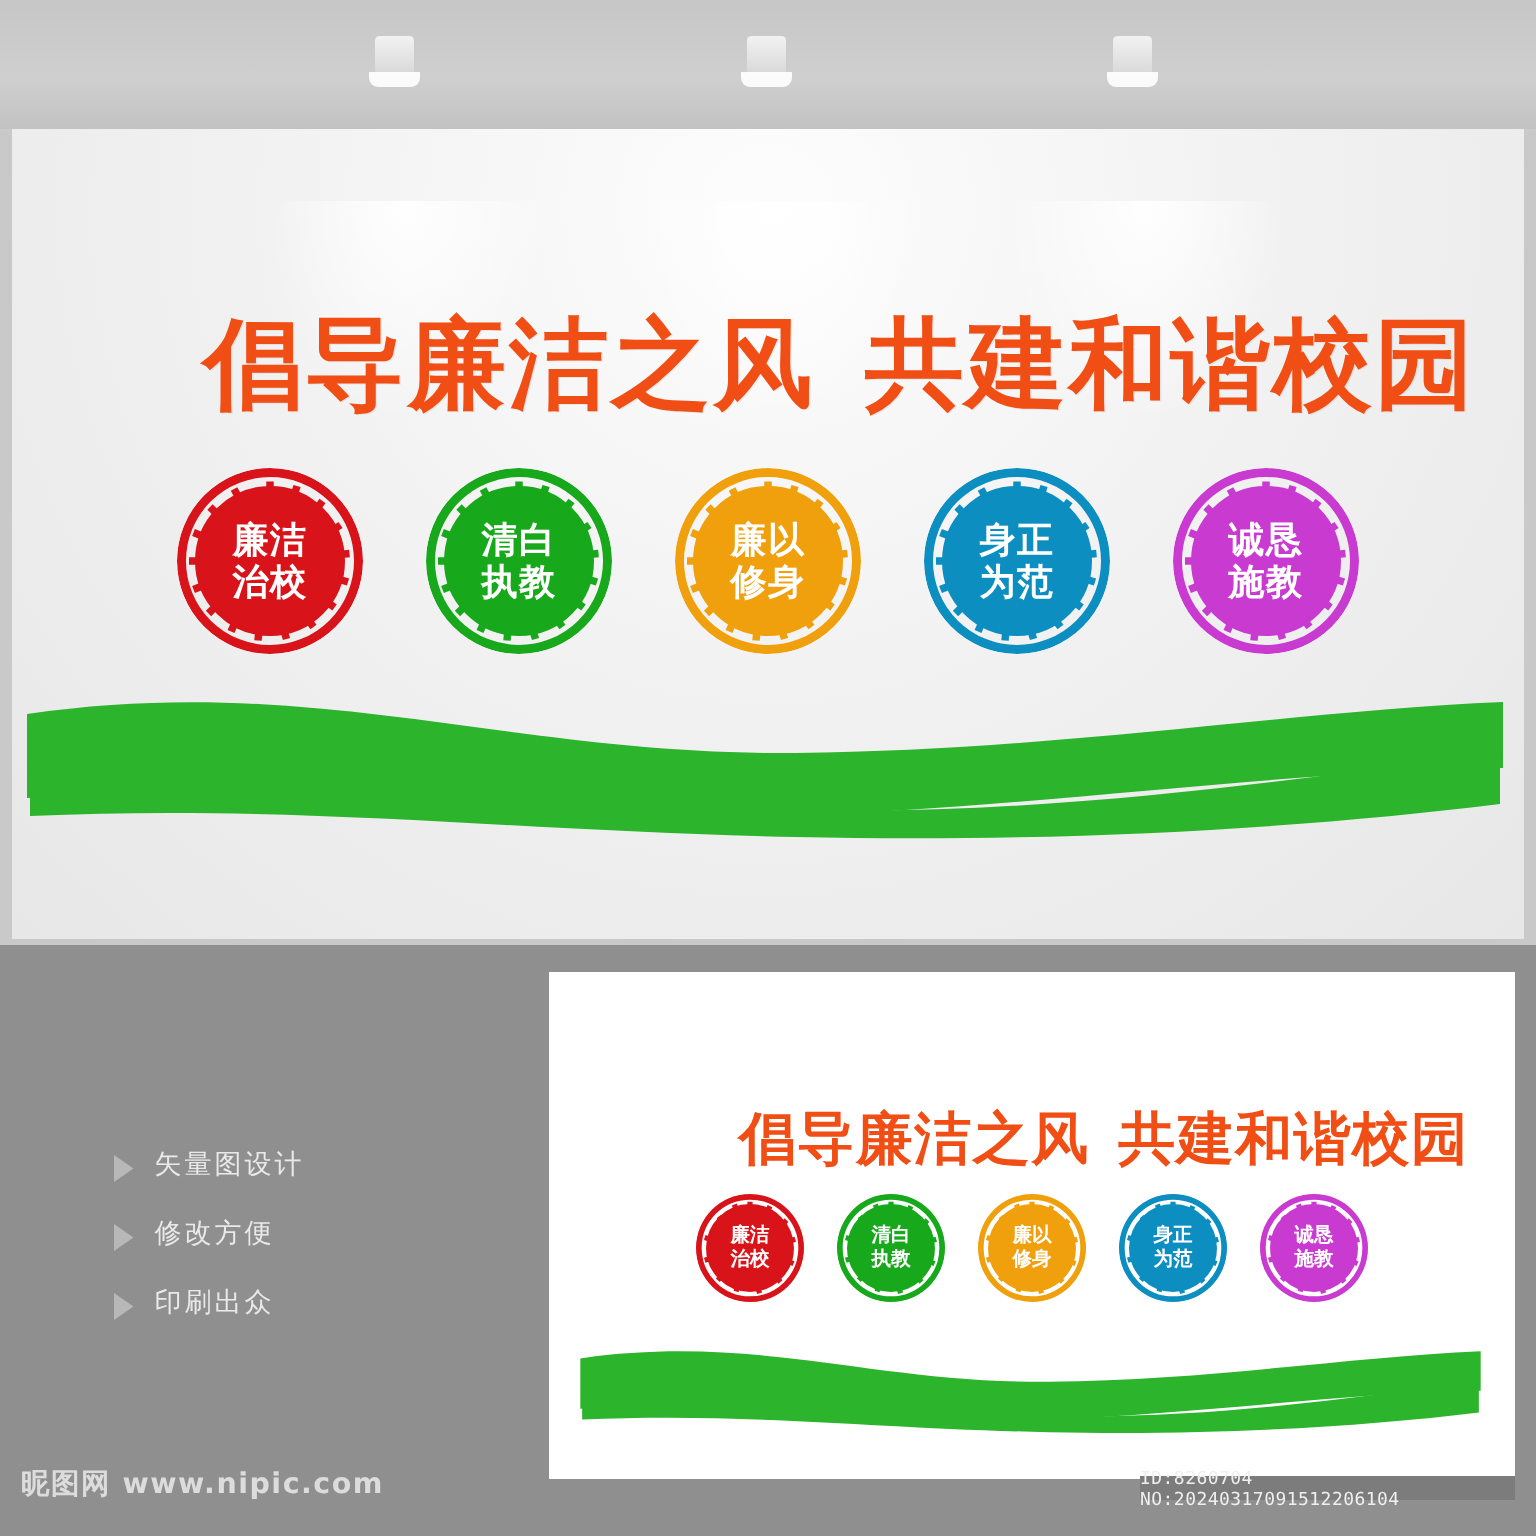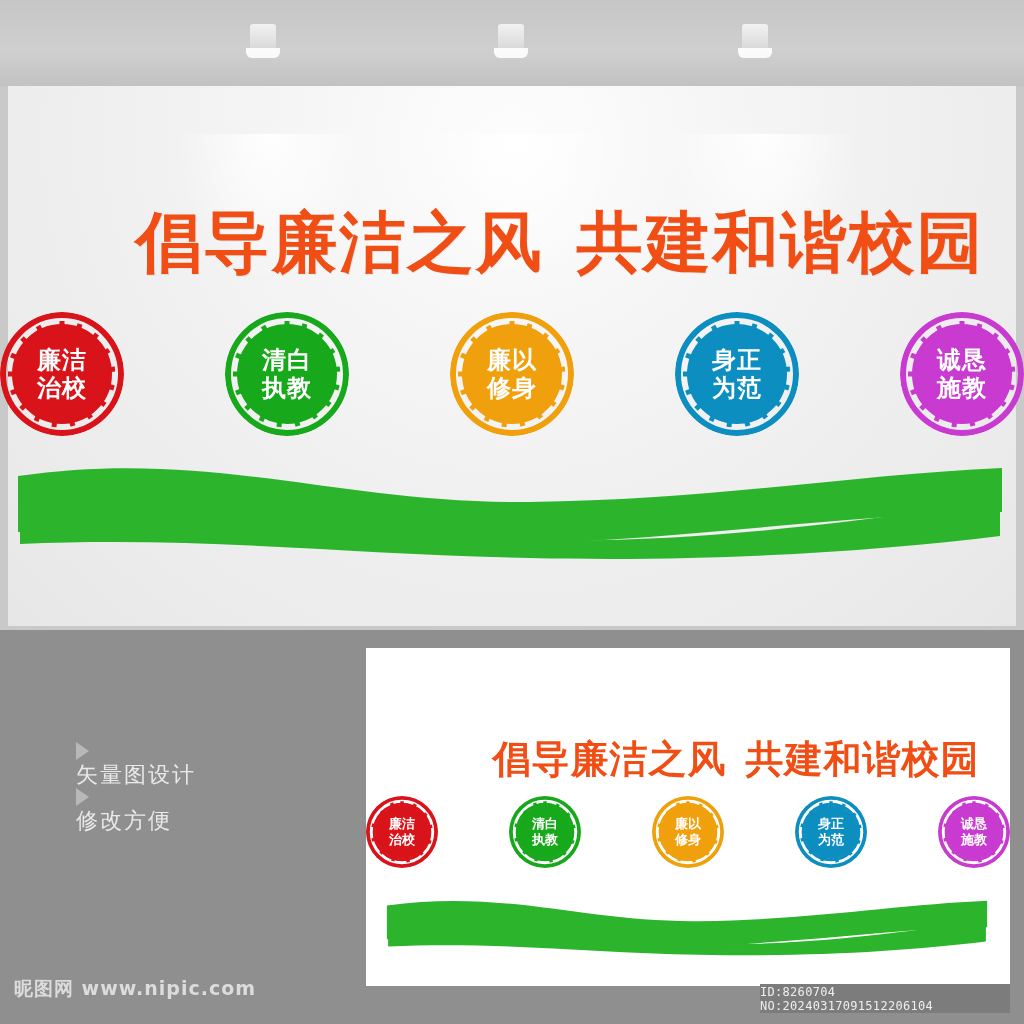--- a/index.html
+++ b/index.html
@@ -57,21 +57,21 @@
   }
   .headline .gap{display:inline-block;width:.5em;}
   .top-headline{
     top:208px;font-size:66px;line-height:70px;
     text-shadow:1px 1px 0 rgba(0,0,0,.06);
   }
 
   
   .medals{
     position:absolute;left:0;width:100%;
-    display:flex;justify-content:space-between;align-items:center;
+    display:flex;justify-content:center;align-items:center;
   }
   .top-medals{top:312px;gap:42px;}
   .medal{
     position:relative;border-radius:50%;
     display:flex;align-items:center;justify-content:center;
     box-sizing:border-box;
   }
   .medal .ring{
     position:absolute;left:0;top:0;right:0;bottom:0;border-radius:50%;
   }
@@ -105,38 +105,37 @@
   .mini-medals{top:796px;gap:22px;}
   .mini-medal{width:72px;height:72px;}
   .mini-medal .inner{left:9px;top:9px;right:9px;bottom:9px;font-size:13px;line-height:16px;}
   .mini-wave{left:382px;top:884px;width:610px;height:72px;}
 
   
   .features{
     position:absolute;left:76px;top:742px;
   }
   .feature{
-    display:flex;align-items:flex-start;height:46px;
-    color:#e9e9e9;font-size:22px;letter-spacing:2px;
+    display:flex;align-items:flex-end;height:46px;
+    color:#e9e9e9;font-size:18px;letter-spacing:2px;
     font-family:"DejaVu Sans","Liberation Sans",sans-serif;
-    flex-direction:column;
   }
   .feature .tri{
     width:0;height:0;border-left:13px solid #b8b8b8;
     border-top:9px solid transparent;border-bottom:9px solid transparent;
     margin-right:14px;
   }
   .watermark{
     position:absolute;left:14px;top:976px;
     color:#dcdcdc;font-size:19px;letter-spacing:1px;
     font-family:"DejaVu Sans","Liberation Sans",sans-serif;
     font-weight:bold;
   }
   .idbar{
-    position:absolute;left:760px;top:984px;width:250px;height:29px;
+    position:absolute;left:760px;top:984px;width:250px;height:16px;
     background:#7c7c7c;color:#efefef;font-size:12px;
     display:flex;align-items:center;justify-content:center;
     letter-spacing:.3px;
     font-family:"DejaVu Sans Mono","Liberation Mono",monospace;
   }
 </style>
 </head>
 <body>
 
 <div class="top-area">
@@ -467,16 +466,20 @@
 
 <div class="features">
   <div class="feature">
     <span class="tri"></span>
     <span>矢量图设计</span>
   </div>
   <div class="feature">
     <span class="tri"></span>
     <span>修改方便</span>
   </div>
+  <div class="feature">
+    <span class="tri"></span>
+    <span>印刷出众</span>
+  </div>
 </div>
 
 <div class="watermark">昵图网 www.nipic.com</div>
 <div class="idbar">ID:8260704 NO:20240317091512206104</div>
 
 </body></html>

